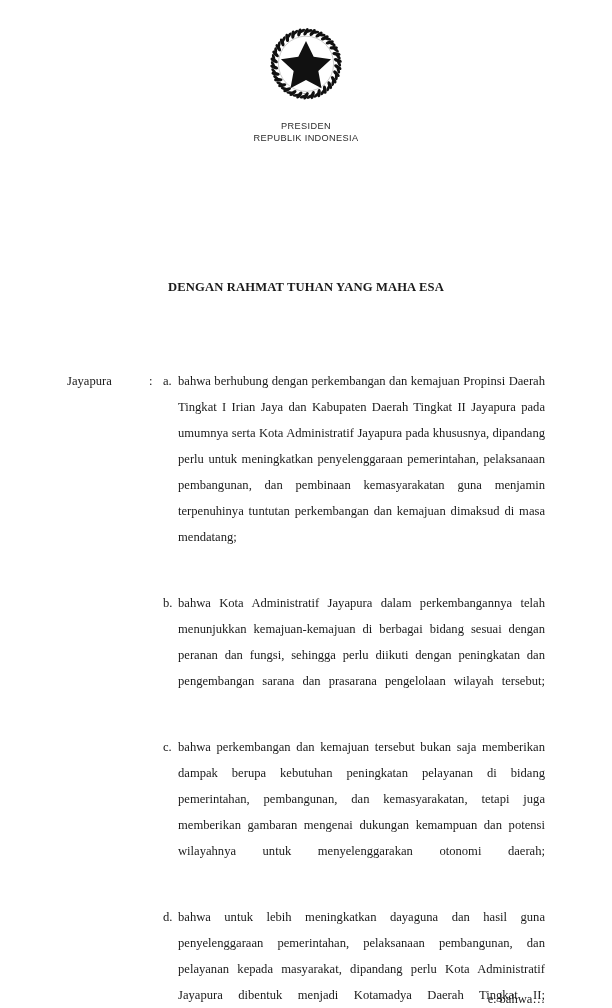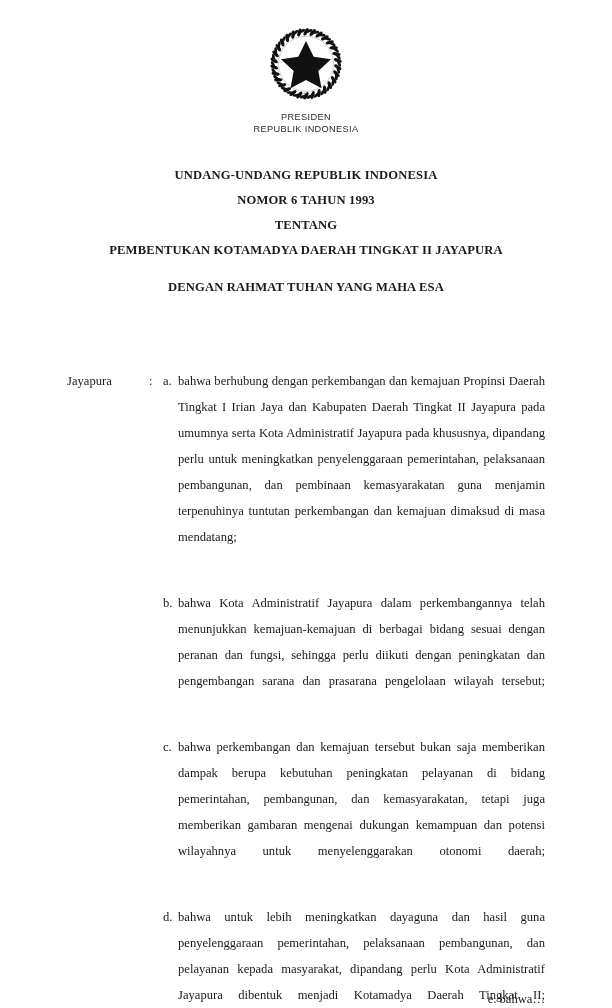--- a/index.html
+++ b/index.html
@@ -31,21 +31,21 @@
     width: 612px;
     text-align: center;
   }
   .emblem-svg {
     display: block;
     margin: 0 auto;
     width: 96px;
     height: 82px;
   }
   .emblem-caption {
-    margin-top: 4px;
+    margin-top: 13px;
     font-family: "Liberation Sans", "DejaVu Sans", sans-serif;
     font-size: 9.2px;
     line-height: 11.5px;
     letter-spacing: 0.35px;
     color: #2b2b2b;
   }
   .emblem-caption div { white-space: nowrap; }
 
   
   .titles {
@@ -302,26 +302,20 @@
 
         <path d="M60 18.5 L69.6 38.3 L91.3 41.2 L75.4 56.1 L79.4 77.6 L60 67.3 L40.6 77.6 L44.6 56.1 L28.7 41.2 L50.4 38.3 Z"></path>
       </g>
     </svg>
     <div class="emblem-caption">
       <div>PRESIDEN</div>
       <div>REPUBLIK INDONESIA</div>
     </div>
   </div>
 
-  <div class="titles">
-    <div class="tline">UNDANG-UNDANG REPUBLIK INDONESIA</div>
-    <div class="tline">NOMOR 6 TAHUN 1993</div>
-    <div class="tline">TENTANG</div>
-    <div class="tline">PEMBENTUKAN KOTAMADYA DAERAH TINGKAT II JAYAPURA</div>
-  </div>
 
   <div class="rahmat">DENGAN RAHMAT TUHAN YANG MAHA ESA</div>
 
 
   <div class="considerations">
     <div class="cons-row">
       <div class="cons-label">Jayapura</div>
       <div class="cons-colon">:</div>
       <div class="items">
 

